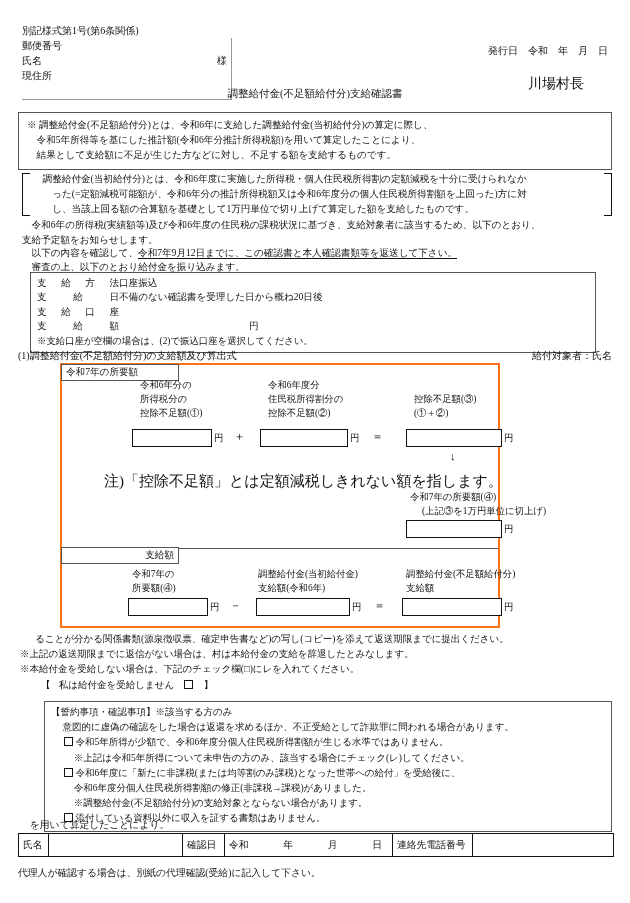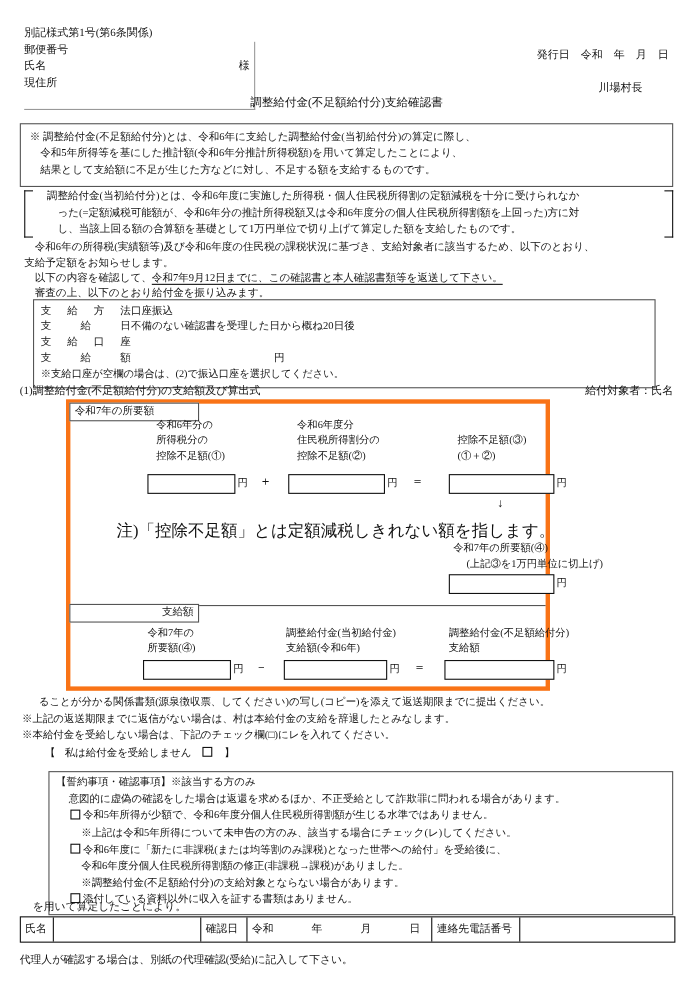--- a/index.html
+++ b/index.html
@@ -57,21 +57,21 @@
     right: 22px;
     top: 44px;
     font-size: 10px;
     white-space: nowrap;
   }
   .issue-line .gap { display: inline-block; width: 10px; }
   .issuer {
     position: absolute;
     right: 46px;
     top: 74px;
-    font-size: 10px;
+    font-size: 14px;
   }
   .doc-title {
     position: absolute;
     left: 0;
     right: 0;
     top: 86px;
     text-align: center;
     font-size: 10.5px;
   }
 
@@ -154,21 +154,21 @@
     justify-content: space-between;
     font-size: 10px;
   }
   .calc-table {
     position: absolute;
     left: 60px;
     top: 363px;
     width: 440px;
     height: 265px;
     box-sizing: border-box;
-    border: 4px solid #f97316;
+    border: 2px solid #f97316;
   }
   .calc-divider {
     position: absolute;
     left: 0;
     right: 0;
     top: 183px;
     border-top: 1px solid #555;
   }
   .tab-label {
     position: absolute;
@@ -445,21 +445,21 @@
 
     <div class="fbox" style="left:194px; top:233px; width:94px;"></div>
     <div class="yen-mark" style="left:290px; top:236px;">円</div>
     <div class="op" style="left:312px; top:233px;">＝</div>
 
     <div class="fbox" style="left:340px; top:233px; width:100px;"></div>
     <div class="yen-mark" style="left:442px; top:236px;">円</div>
   </div>
 
   <div class="notes">
-    <div class="sub">ることが分かる関係書類(源泉徴収票、してください)の写し(コピー)を添えて返送期限までに提出ください。</div>
+    <div class="sub">ることが分かる関係書類(源泉徴収票、確定申告書など)の写し(コピー)を添えて返送期限までに提出ください。</div>
     <div>※上記の返送期限までに返信がない場合は、村は本給付金の支給を辞退したとみなします。</div>
     <div>※本給付金を受給しない場合は、下記のチェック欄(□)にレを入れてください。</div>
     <div class="declines">
       <span>【</span>
       <span style="padding:0 6px">私は給付金を受給しません</span>
       <span class="cbox"></span>
       <span style="padding-left:6px">】</span>
     </div>
   </div>
 

